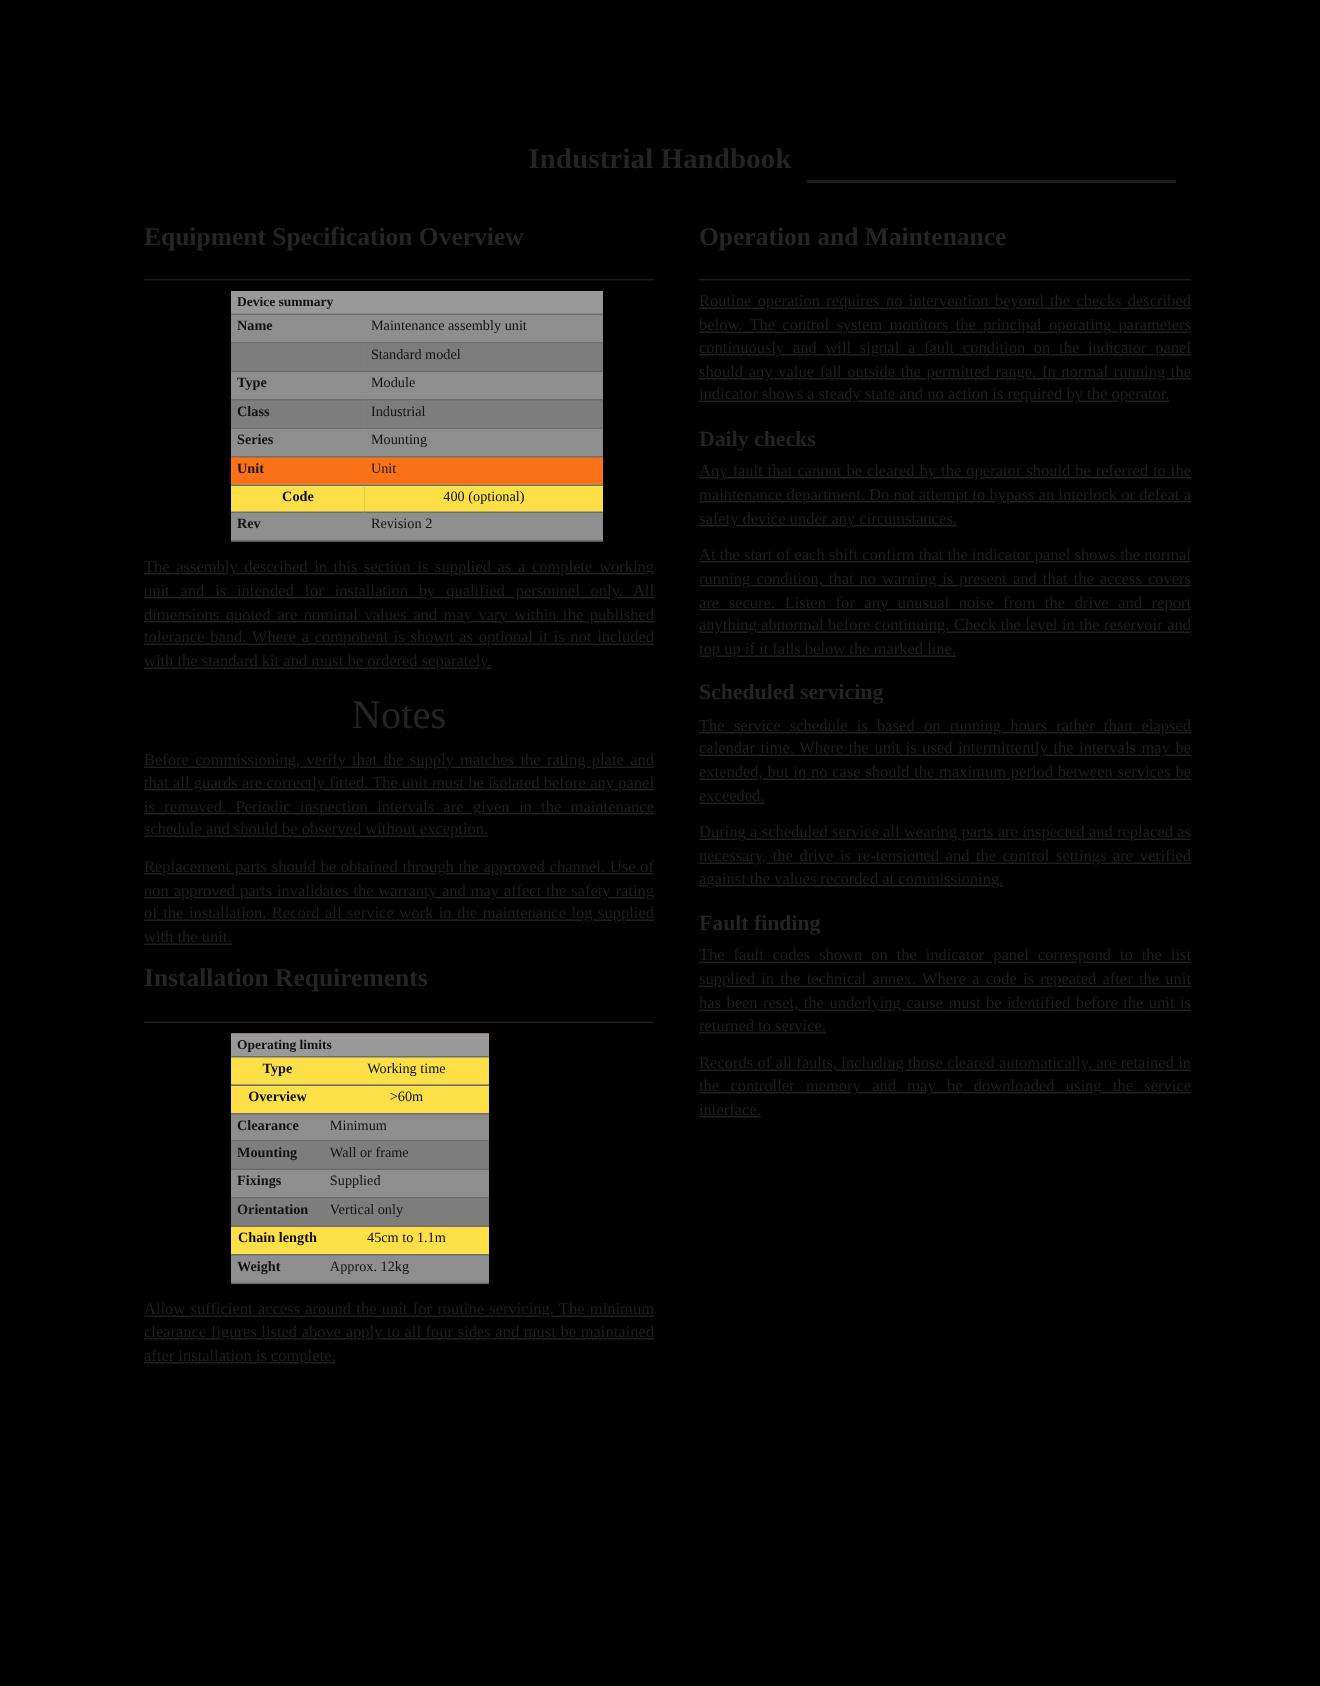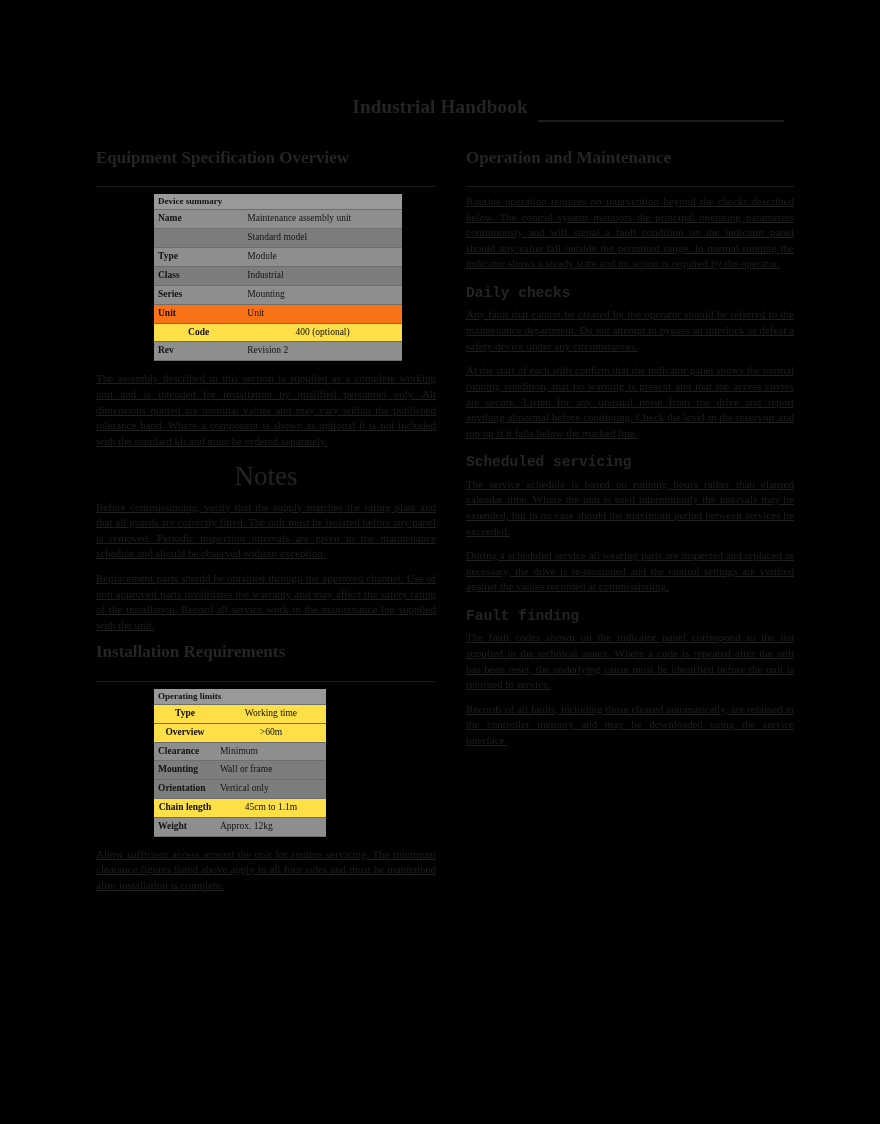--- a/index.html
+++ b/index.html
@@ -52,21 +52,20 @@
     line-height:1.18;
     border-bottom:1px solid #1b191a;
     padding-bottom:18px;
   }
   h3.subsection{
     font-size:14.5px;
     font-weight:bold;
     color:#252324;
     margin:13px 0 5px 0;
     line-height:1.2;
-    font-family:Liberation Mono, monospace;
   }
   h1.bighead{
     font-size:27px;
     font-weight:normal;
     color:#262425;
     margin:12px 0 8px 0;
     line-height:1.12;
     text-align:center;
   }
   p.para{
@@ -203,20 +202,24 @@
             <td>&gt;60m</td>
           </tr>
         <tr>
             <th>Clearance</th>
             <td>Minimum</td>
           </tr>
         <tr class="alt">
             <th>Mounting</th>
             <td>Wall or frame</td>
           </tr>
+        <tr>
+            <th>Fixings</th>
+            <td>Supplied</td>
+          </tr>
         <tr class="alt">
             <th>Orientation</th>
             <td>Vertical only</td>
           </tr>
         <tr class="hl">
             <th>Chain length</th>
             <td>45cm to 1.1m</td>
           </tr>
         <tr>
             <th>Weight</th>

